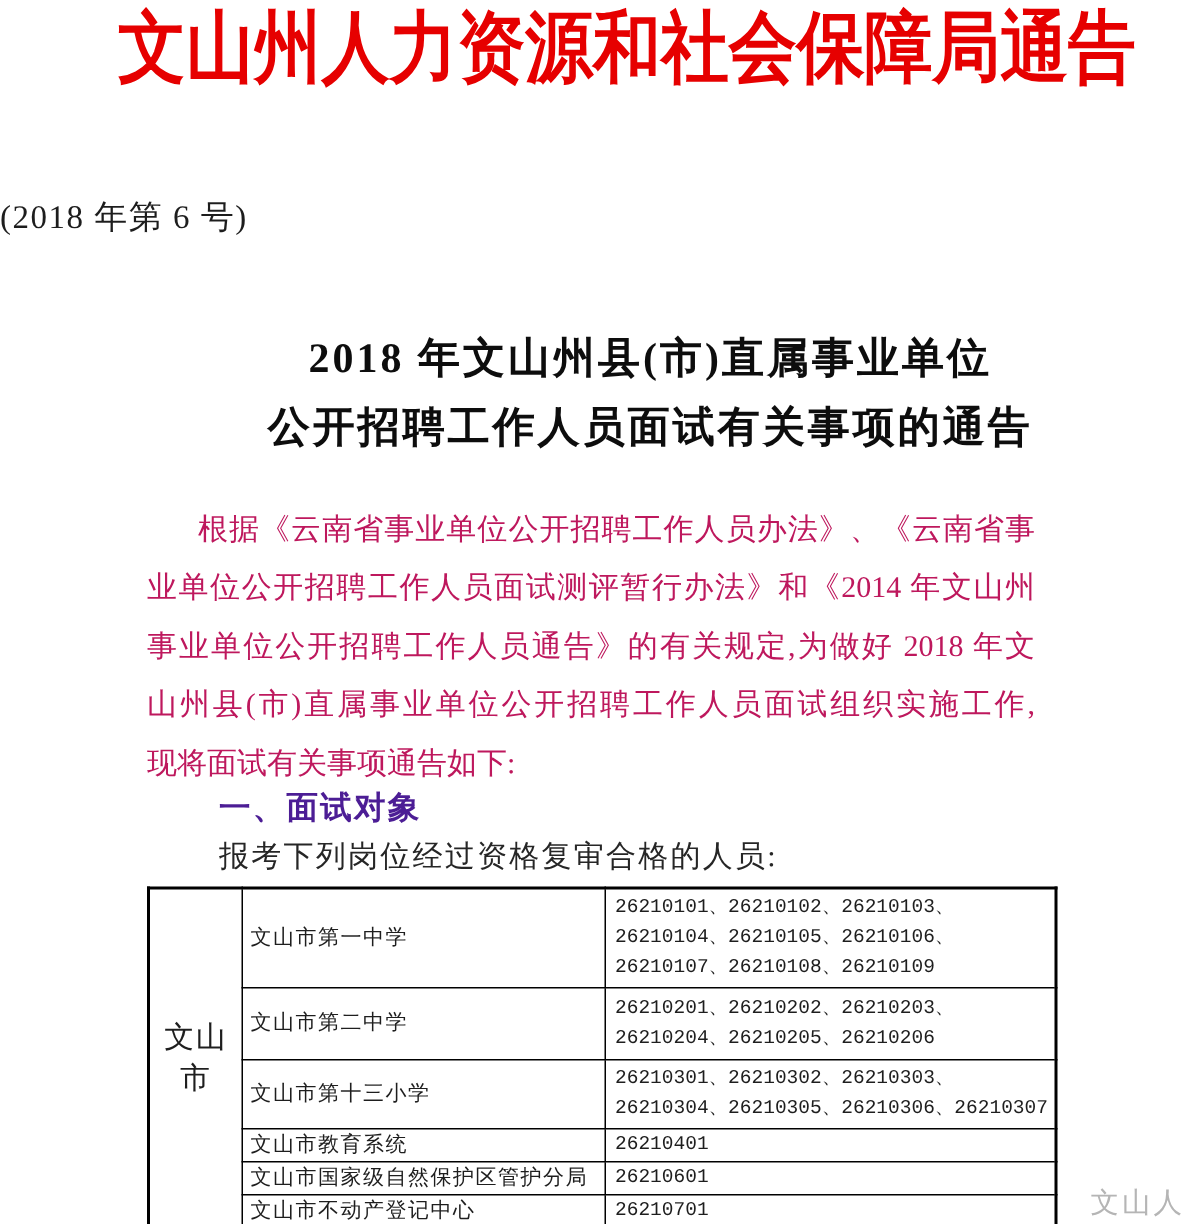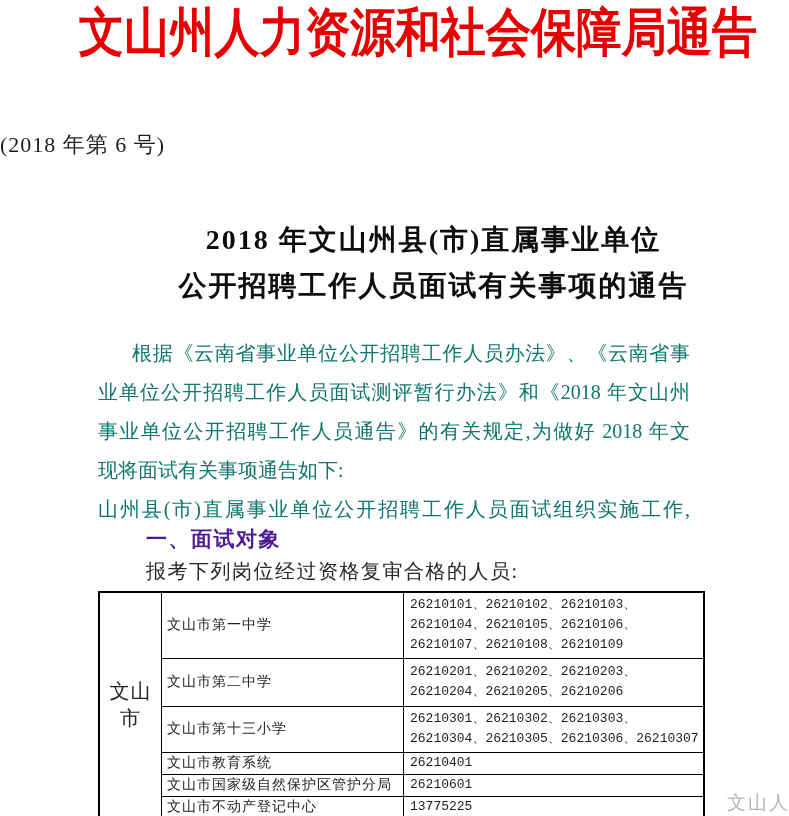--- a/index.html
+++ b/index.html
@@ -34,21 +34,21 @@
     margin:16px;
     text-align:center;
     font-size:28px;line-height:46px;
     font-weight:bold;
     letter-spacing:2px;
     color:#0d0d0d;
   }
   .body-text{
     position:absolute;left:98px;top:334px;width:592px;
     font-size:20px;line-height:39px;
-    color:#0f766e;
+    color:#be185d;
   }
   .bline{height:39px;overflow:hidden;}
   .just{text-align:justify;text-align-last:justify;}
   .indent{text-indent:34px;}
   .section-heading{
     position:absolute;left:146px;top:527px;
     font-size:21px;line-height:24px;
     font-weight:bold;
     letter-spacing:1.5px;
     color:#4c1d95;
@@ -114,24 +114,24 @@
 
   <div class="doc-number">(2018 年第 6 号)</div>
 
   <h2 class="doc-title">
     <div>2018 年文山州县(市)直属事业单位</div>
     <div>公开招聘工作人员面试有关事项的通告</div>
   </h2>
 
   <div class="body-text">
     <div class="bline indent just">根据《云南省事业单位公开招聘工作人员办法》、《云南省事</div>
-    <div class="bline just">业单位公开招聘工作人员面试测评暂行办法》和《2018 年文山州</div>
+    <div class="bline just">业单位公开招聘工作人员面试测评暂行办法》和《2014 年文山州</div>
     <div class="bline just">事业单位公开招聘工作人员通告》的有关规定,为做好 2018 年文</div>
+    <div class="bline just">山州县(市)直属事业单位公开招聘工作人员面试组织实施工作,</div>
     <div class="bline">现将面试有关事项通告如下:</div>
-    <div class="bline just">山州县(市)直属事业单位公开招聘工作人员面试组织实施工作,</div>
   </div>
 
   <div class="section-heading">一、面试对象</div>
 
   <div class="table-intro">报考下列岗位经过资格复审合格的人员:</div>
 
   <table class="roster">
     <tbody>
       <tr class="r0">
         <td class="region-cell" rowspan="6">文山市</td>
@@ -149,20 +149,20 @@
       <tr class="r3">
         <td class="unit-cell">文山市教育系统</td>
         <td class="codes-cell">26210401</td>
       </tr>
       <tr class="r4">
         <td class="unit-cell">文山市国家级自然保护区管护分局</td>
         <td class="codes-cell">26210601</td>
       </tr>
       <tr class="r5">
         <td class="unit-cell">文山市不动产登记中心</td>
-        <td class="codes-cell">13775225</td>
+        <td class="codes-cell">26210701</td>
       </tr>
     </tbody>
   </table>
 
   <div class="watermark">文山人社网</div>
 
 </div>
 
 </body></html>

